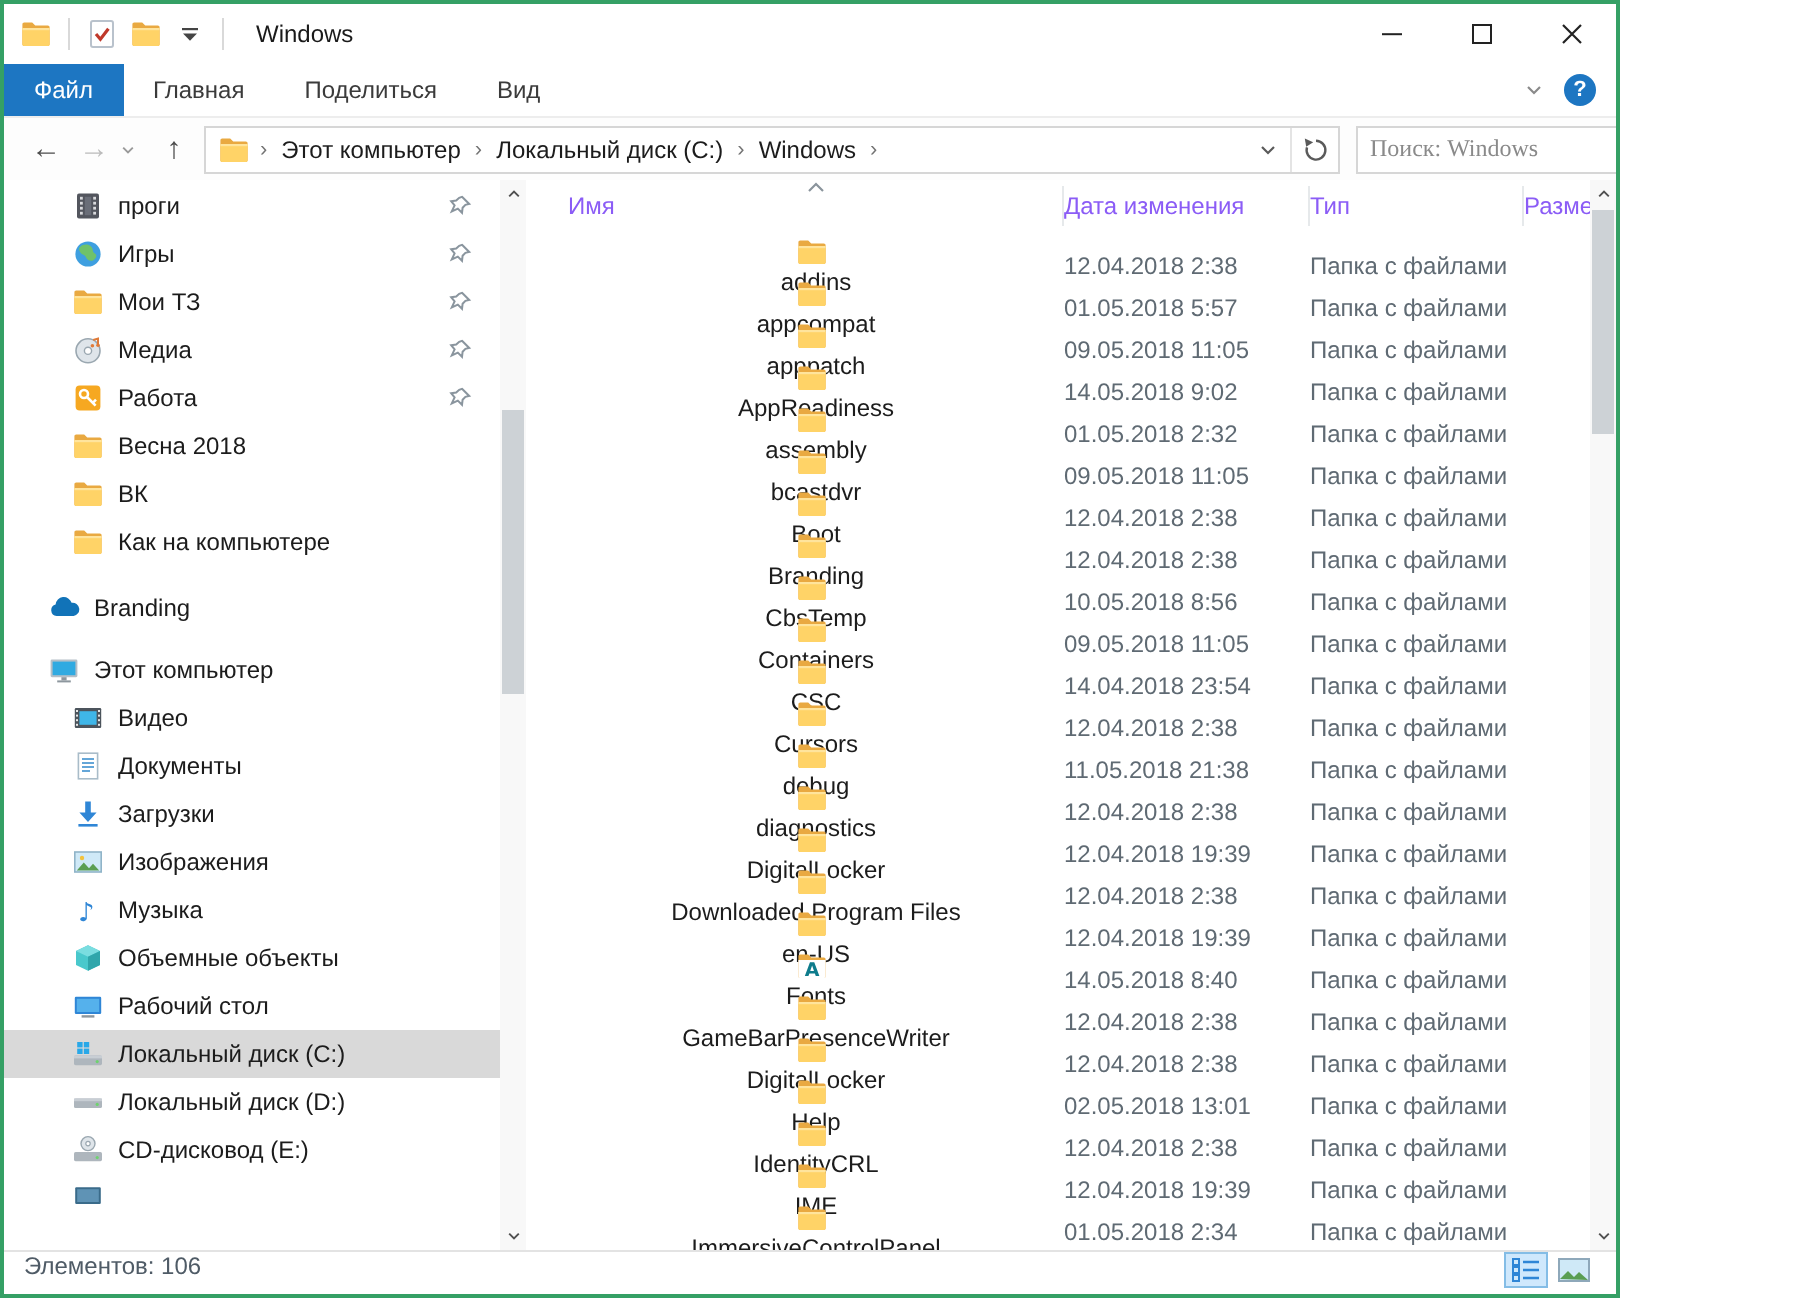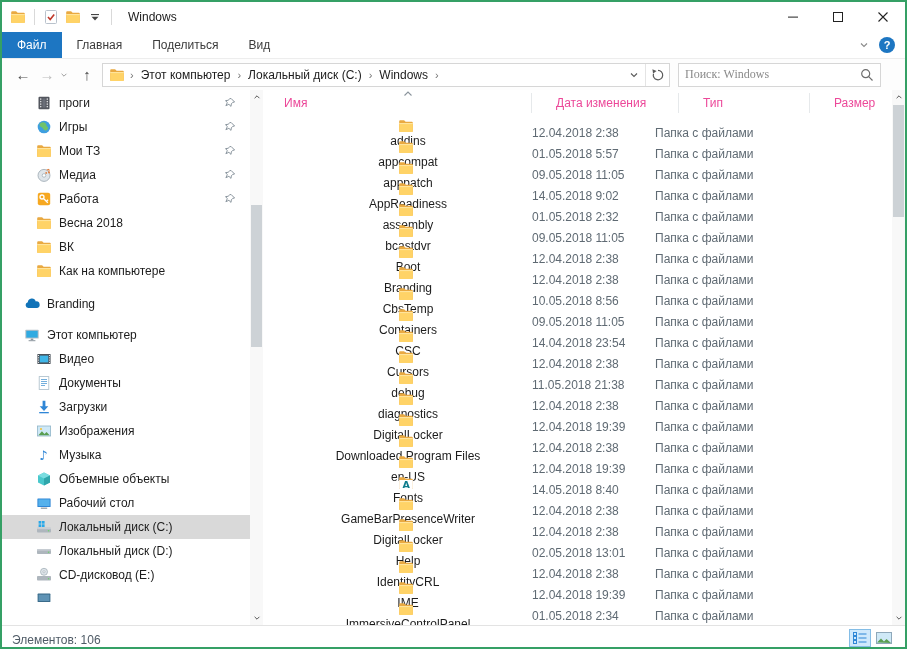--- a/index.html
+++ b/index.html
@@ -1,17 +1,17 @@
 <!DOCTYPE html>
 <html><head>
 <meta charset="utf-8">
 <style>
   * { margin:0; padding:0; box-sizing:border-box; }
   body { font-family:"Liberation Sans", sans-serif; background:#fff; }
-  .window{ width:907px; height:649px; border:2px solid #35a065; background:#fff;
+  .window{ width:810px; height:649px; border:2px solid #35a065; background:#fff;
            display:flex; flex-direction:column; position:relative; overflow:hidden;
            font-size:12px; color:#1c1c1c; }
   
   .titlebar{ height:30px; display:flex; align-items:center; flex:0 0 auto; }
   .qat{ display:flex; align-items:center; gap:6px; padding-left:8px; }
   .qat .ic{ width:16px; height:16px; display:inline-block; }
   .qat-sep{ width:1px; height:16px; background:#d9d9d9; margin:0 2px; }
   .win-title{ margin-left:14px; color:#1a1a1a; }
   .win-controls{ margin-left:auto; display:flex; height:30px; }
   .win-btn{ width:45px; height:30px; display:flex; align-items:center; justify-content:center; }
@@ -47,31 +47,31 @@
   .side-item .ic{ width:16px; height:16px; margin-right:7px; flex:0 0 auto; }
   .side-item.selected{ background:#d9d9d9; }
   .side-item .pin{ position:absolute; right:14px; top:6px; width:12px; height:12px; }
   .scrollbar{ width:13px; flex:0 0 auto; background:#f8f8f8; position:relative; }
   .sb-caret{ position:absolute; left:0; width:13px; height:14px; display:flex; align-items:center; justify-content:center; }
   .sb-up{ top:0; } .sb-down{ bottom:0; }
   .sb-thumb{ position:absolute; left:1px; width:11px; background:#cdd2d6; }
   
   .filelist{ flex:1; overflow:hidden; display:flex; flex-direction:column; position:relative; }
   .lheader{ height:26px; display:grid; grid-template-columns:248px 123px 107px 93px; padding-left:21px;
-            align-items:center; color:#ec4899; flex:0 0 auto; position:relative;gap:24px; }
+            align-items:center; color:#8b5cf6; flex:0 0 auto; position:relative; }
   .lheader .hcell{ height:20px; line-height:20px; border-right:1px solid #e6e9eb; padding-left:0; }
   .lheader .hcell span{ padding-right:4px; }
   .sort-caret{ position:absolute; left:140px; top:0px; width:14px; height:8px; }
   .rows{ padding-top:6px; }
   .frow{ height:21px; display:grid; grid-template-columns:248px 123px 107px 93px; padding-left:21px; align-items:center; }
   .frow .namecell{ display:flex; align-items:center; overflow:hidden;flex-direction:column; }
   .frow .ic{ width:16px; height:16px; margin:0 8px 0 3px; flex:0 0 auto; }
   .frow .meta{ color:#5f6a73; }
   
-  .statusbar{ height:22px; border-top:1px solid #e3e3e3; display:flex; align-items:flex-end;
+  .statusbar{ height:22px; border-top:1px solid #e3e3e3; display:flex; align-items:flex-start;
               padding:0 10px; color:#4f5b66; flex:0 0 auto; }
   .viewbtns{ margin-left:auto; display:flex; gap:2px; }
   .viewbtn{ width:22px; height:18px; display:flex; align-items:center; justify-content:center; border:1px solid transparent; }
   .viewbtn.selected{ background:#cfe8fc; border-color:#84bde6; }
   svg{ display:block; }
 </style>
 </head>
 <body>
 
 <div class="window">

